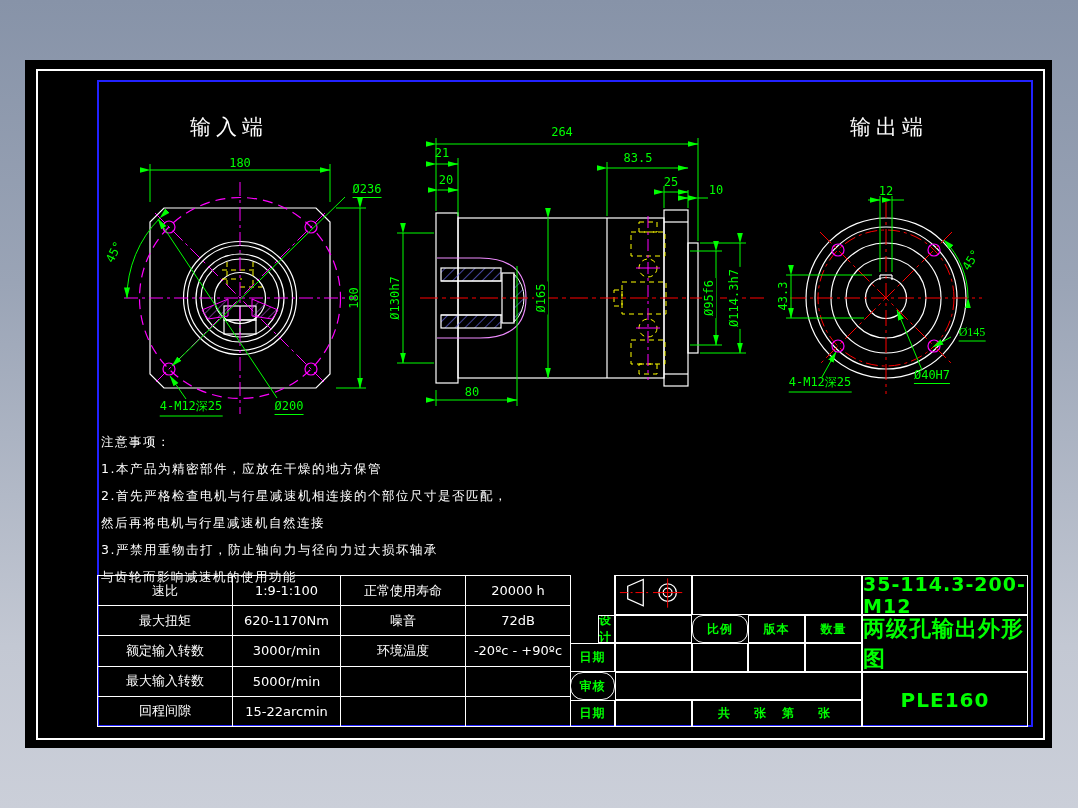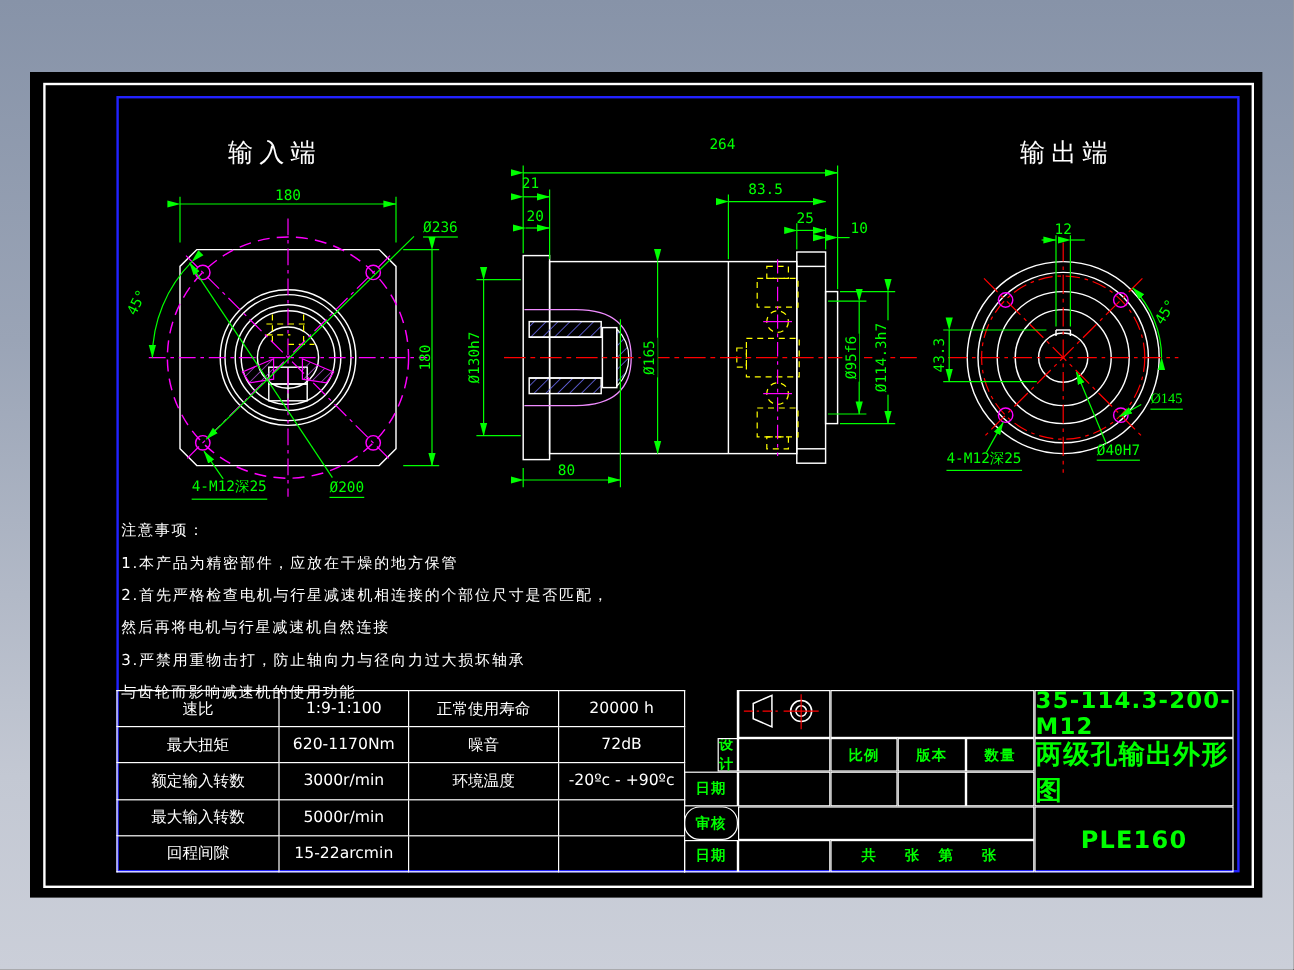--- a/index.html
+++ b/index.html
@@ -212,21 +212,21 @@
   <span class="t vtitle" style="left:229px;top:127px;">输入端</span>
   <span class="t vtitle" style="left:889px;top:127px;">输出端</span>
 
   <span class="t dim" style="left:240px;top:163px;">180</span>
   <span class="t dim rot" style="left:354px;top:298px;">180</span>
   <span class="t dim ul" style="left:367px;top:190px;">Ø236</span>
   <span class="t dim ul" style="left:289px;top:407px;">Ø200</span>
   <span class="t dim" style="left:114px;top:252px;transform:translate(-50%,-50%) rotate(-63deg);">45°</span>
   <span class="t dim ul" style="left:191px;top:407px;">4-M12深25</span>
 
-  <span class="t dim" style="left:562px;top:120px;margin-left:40px;">264</span>
+  <span class="t dim" style="left:562px;top:132px;">264</span>
   <span class="t dim" style="left:442px;top:153px;">21</span>
   <span class="t dim" style="left:446px;top:180px;">20</span>
   <span class="t dim" style="left:638px;top:158px;">83.5</span>
   <span class="t dim" style="left:671px;top:182px;">25</span>
   <span class="t dim" style="left:716px;top:190px;">10</span>
   <span class="t dim rot" style="left:395px;top:298px;">Ø130h7</span>
   <span class="t dim rot bg" style="left:541px;top:298px;">Ø165</span>
   <span class="t dim rot bg" style="left:709px;top:298px;">Ø95f6</span>
   <span class="t dim rot bg" style="left:734px;top:298px;">Ø114.3h7</span>
   <span class="t dim" style="left:472px;top:392px;">80</span>
@@ -298,21 +298,21 @@
         <circle cx="53" cy="15.5" r="4.5" fill="none" stroke="#fff" stroke-width="1.3"></circle>
         <line x1="38" y1="15.5" x2="68" y2="15.5" stroke="#ff0000" stroke-width="1"></line>
         <line x1="53" y1="1" x2="53" y2="31" stroke="#ff0000" stroke-width="1"></line>
       </svg>
     </div>
     <div class="c" style="grid-column:3/span 3;grid-row:1;"></div>
     <div class="c big" style="grid-column:6;grid-row:1;font-size:19px;">35-114.3-200-M12</div>
 
     <div class="c lbl" style="grid-column:1;grid-row:2;margin-left:28px;">设计</div>
     <div class="c" style="grid-column:2;grid-row:2;"></div>
-    <div class="c lbl" style="grid-column:3;grid-row:2;">比例</div>
+    <div class="c lbl" style="grid-column:3;grid-row:2;border-radius:11px;">比例</div>
     <div class="c lbl" style="grid-column:4;grid-row:2;">版本</div>
     <div class="c lbl" style="grid-column:5;grid-row:2;">数量</div>
     <div class="c big" style="grid-column:6;grid-row:2/span 2;font-size:22px;">两级孔输出外形图</div>
 
     <div class="c lbl" style="grid-column:1;grid-row:3;">日期</div>
     <div class="c" style="grid-column:2;grid-row:3;"></div>
     <div class="c" style="grid-column:3;grid-row:3;"></div>
     <div class="c" style="grid-column:4;grid-row:3;"></div>
     <div class="c" style="grid-column:5;grid-row:3;"></div>
 

